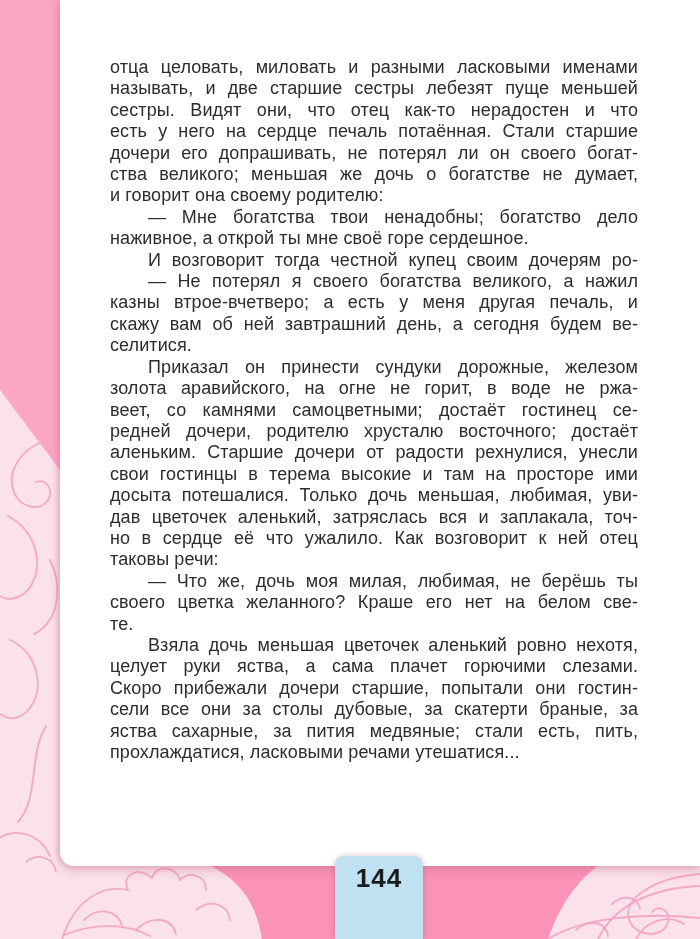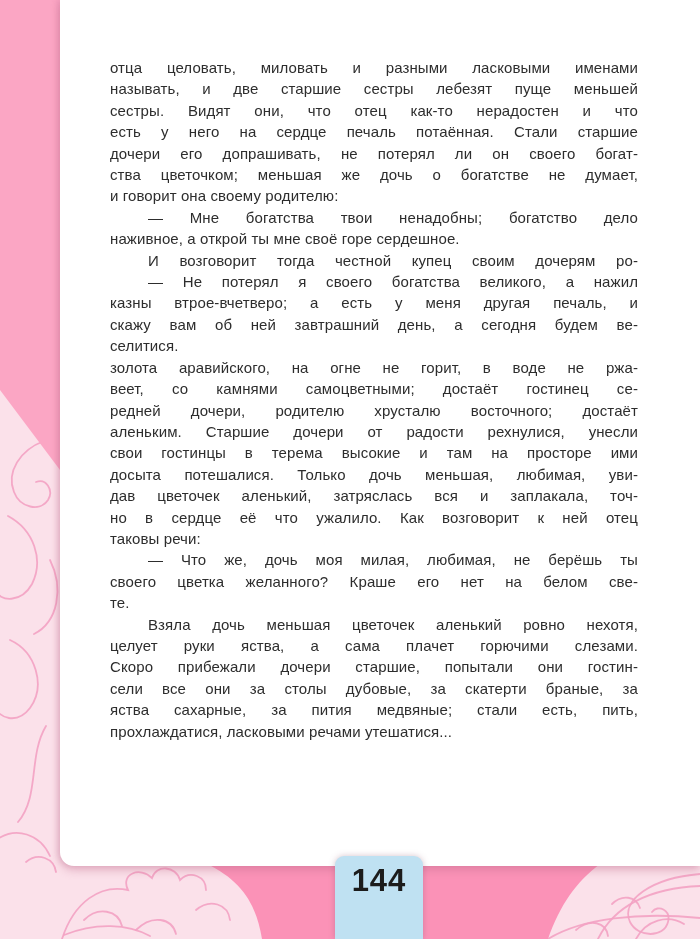--- a/index.html
+++ b/index.html
@@ -29,40 +29,40 @@
   .paper {
     position:absolute; left:60px; top:0; width:640px; height:866px;
     background:#ffffff;
     border-radius: 0 0 0 14px;
     box-shadow: 0 4px 10px rgba(196,110,145,.45), -3px 0 5px rgba(180,90,125,.18);
     z-index:3;
   }
   .text-block {
     position:absolute; left:50px; top:57px; width:528px;
     color:#2d2d2d;
-    font-size:15px; line-height:21.4px;
+    font-size:18px; line-height:21.4px;
     letter-spacing:.1px;
   }
   .para { margin:0; }
   .line { text-align: justify; text-align-last: justify; white-space: normal; }
   .line.last { text-align:right; text-align-last:left; }
   .line.indent { text-indent:38px; }
 
   
   .page-number-box {
     position:absolute; left:335px; top:856px; width:88px; height:83px;
     background:#bfe1f2;
     border-radius:9px 9px 0 0;
     box-shadow: 0 0 6px rgba(140,80,105,.35);
     z-index:5;
     text-align:center;
   }
   .page-number-box span {
     display:inline-block; margin-top:7px;
-    font-size:31px; font-weight:bold; color:#1c1c1c;
+    font-size:26px; font-weight:bold; color:#1c1c1c;
     letter-spacing:1px;
   }
 </style>
 </head>
 <body>
 
 <div class="canvas">
 
   <svg class="ornaments" viewBox="0 0 700 939" xmlns="http://www.w3.org/2000/svg">
     <g>
@@ -98,37 +98,38 @@
   </svg>
 
   <div class="paper">
     <div class="text-block" id="text-block">
         <div class="para">
           <div class="line">отца целовать, миловать и разными ласковыми именами</div>
           <div class="line">называть, и две старшие сестры лебезят пуще меньшей</div>
           <div class="line">сестры. Видят они, что отец как-то нерадостен и что</div>
           <div class="line">есть у него на сердце печаль потаённая. Стали старшие</div>
           <div class="line">дочери его допрашивать, не потерял ли он своего богат-</div>
-          <div class="line">ства цветочком; меньшая же дочь о богатстве не думает,</div>
+          <div class="line">ства великого; меньшая же дочь о богатстве не думает,</div>
           <div class="line last">и говорит она своему родителю:</div>
         </div>
         <div class="para">
           <div class="line indent">— Мне богатства твои ненадобны; богатство дело</div>
           <div class="line last">наживное, а открой ты мне своё горе сердешное.</div>
         </div>
         <div class="para">
           <div class="line indent">И возговорит тогда честной купец своим дочерям ро-</div>
         </div>
         <div class="para">
           <div class="line indent">— Не потерял я своего богатства великого, а нажил</div>
           <div class="line">казны втрое-вчетверо; а есть у меня другая печаль, и</div>
           <div class="line">скажу вам об ней завтрашний день, а сегодня будем ве-</div>
           <div class="line last">селитися.</div>
         </div>
         <div class="para">
+          <div class="line indent">Приказал он принести сундуки дорожные, железом</div>
           <div class="line">золота аравийского, на огне не горит, в воде не ржа-</div>
           <div class="line">веет, со камнями самоцветными; достаёт гостинец се-</div>
           <div class="line">редней дочери, родителю хрусталю восточного; достаёт</div>
           <div class="line">аленьким. Старшие дочери от радости рехнулися, унесли</div>
           <div class="line">свои гостинцы в терема высокие и там на просторе ими</div>
           <div class="line">досыта потешалися. Только дочь меньшая, любимая, уви-</div>
           <div class="line">дав цветочек аленький, затряслась вся и заплакала, точ-</div>
           <div class="line">но в сердце её что ужалило. Как возговорит к ней отец</div>
           <div class="line last">таковы речи:</div>
         </div>

